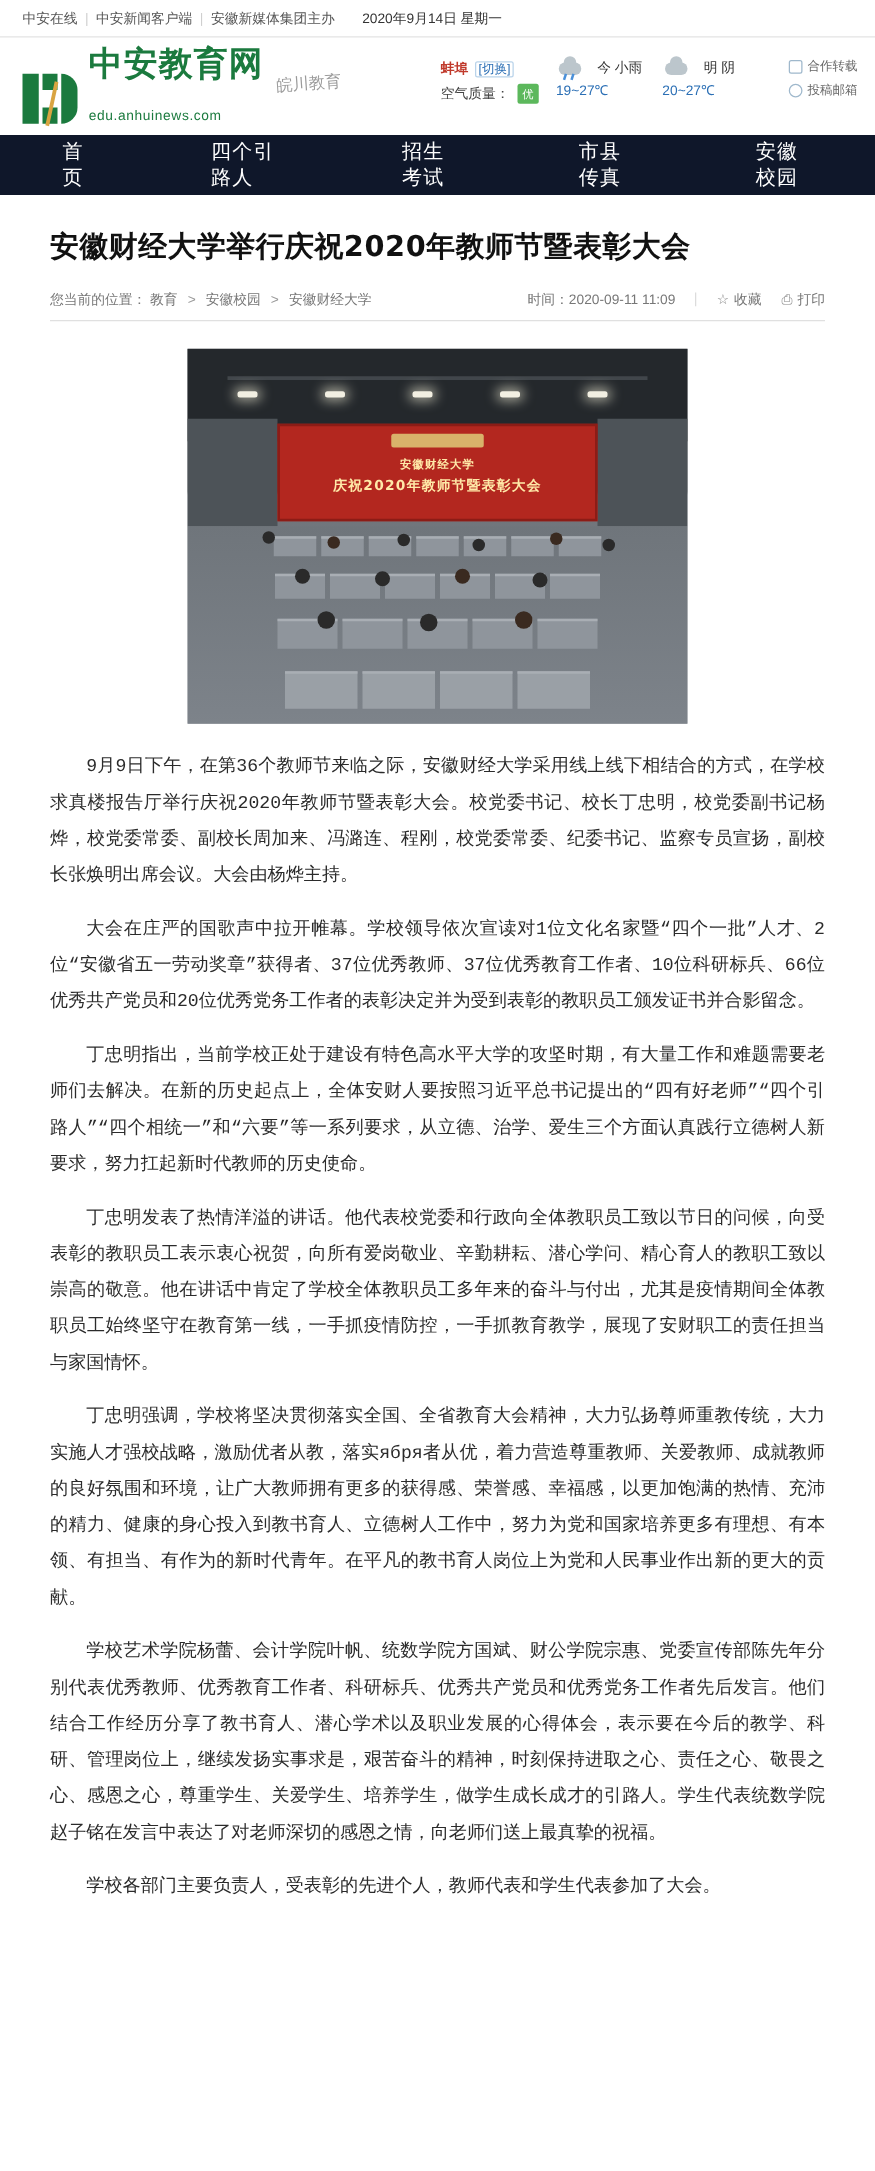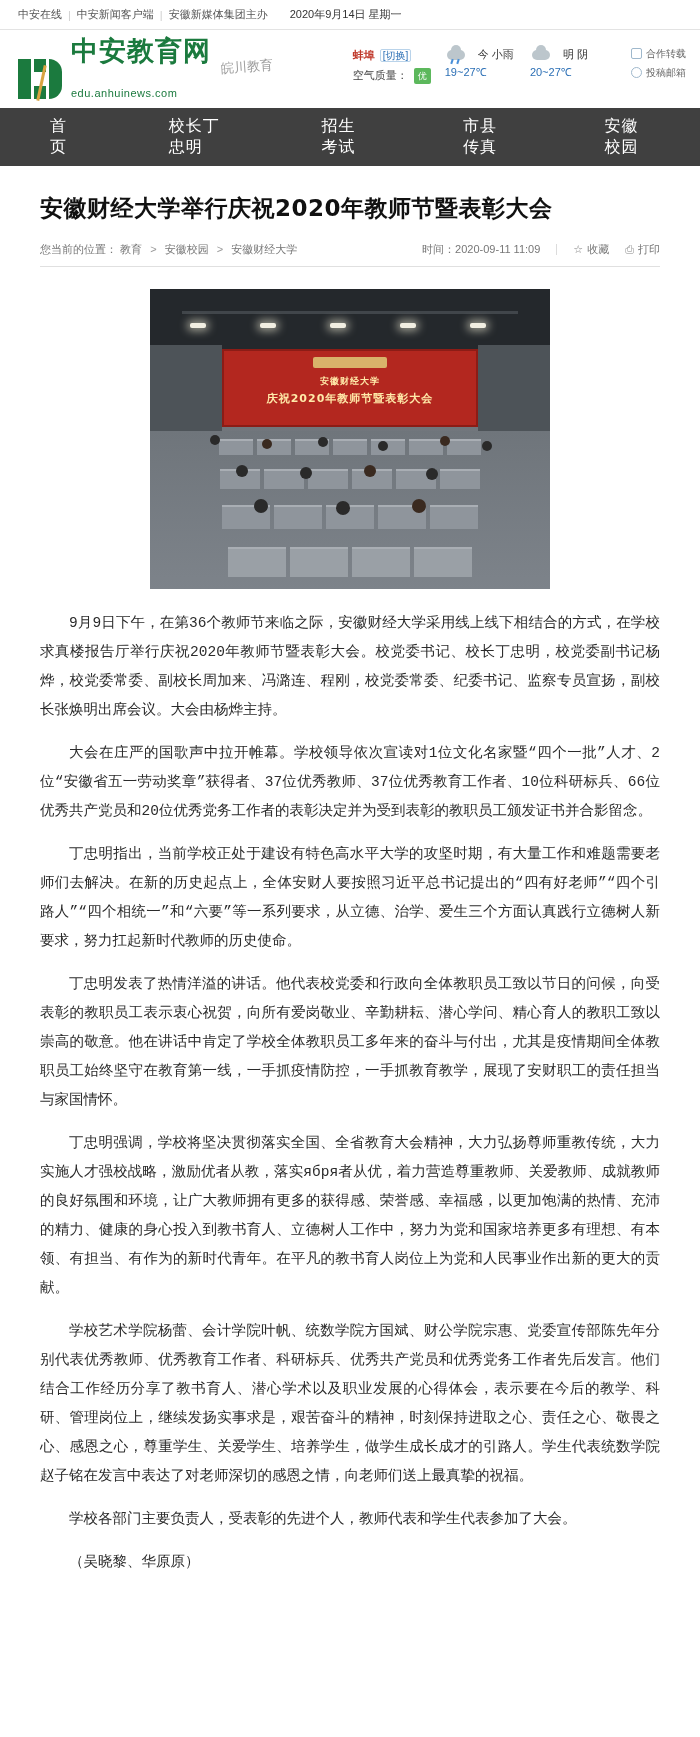--- a/index.html
+++ b/index.html
@@ -125,22 +125,22 @@
   }
   .hdr-right .line { display: flex; align-items: center; }
   .hdr-right .ic {
     display: inline-block; width: 11px; height: 11px; margin-right: 4px;
     border: 1px solid #9fb8cc; border-radius: 2px;
   }
   .hdr-right .ic2 { border-radius: 50%; }
 
   
   .nav {
-    background: #404040;
-    height: 58px;
+    background: #0f172a;
+    height: 48px;
     display: flex;
     align-items: center;
     padding: 0 30px;
     gap: 22px;
   }
   .nav a {
     color: #fff;
     font-size: 16px;
     text-decoration: none;
     padding: 0 20px;
@@ -324,21 +324,21 @@
     </div>
     <div class="line">
       <span class="ic ic2"></span>
       <span>投稿邮箱</span>
     </div>
   </div>
 </div>
 
 <div class="nav">
   <a href="#">首页</a>
-  <a href="#">校长丁忠明</a>
+  <a href="#">四个引路人</a>
   <a href="#">招生考试</a>
   <a href="#">市县传真</a>
   <a href="#">安徽校园</a>
 </div>
 
 <div class="article">
   <h1 class="headline">安徽财经大学举行庆祝2020年教师节暨表彰大会</h1>
 
   <div class="meta">
     <div class="crumbs">
@@ -431,15 +431,14 @@
   </div>
 
   <div class="body-text">
     <p>9月9日下午，在第36个教师节来临之际，安徽财经大学采用线上线下相结合的方式，在学校求真楼报告厅举行庆祝2020年教师节暨表彰大会。校党委书记、校长丁忠明，校党委副书记杨烨，校党委常委、副校长周加来、冯潞连、程刚，校党委常委、纪委书记、监察专员宣扬，副校长张焕明出席会议。大会由杨烨主持。</p>
     <p>大会在庄严的国歌声中拉开帷幕。学校领导依次宣读对1位文化名家暨“四个一批”人才、2位“安徽省五一劳动奖章”获得者、37位优秀教师、37位优秀教育工作者、10位科研标兵、66位优秀共产党员和20位优秀党务工作者的表彰决定并为受到表彰的教职员工颁发证书并合影留念。</p>
     <p>丁忠明指出，当前学校正处于建设有特色高水平大学的攻坚时期，有大量工作和难题需要老师们去解决。在新的历史起点上，全体安财人要按照习近平总书记提出的“四有好老师”“四个引路人”“四个相统一”和“六要”等一系列要求，从立德、治学、爱生三个方面认真践行立德树人新要求，努力扛起新时代教师的历史使命。</p>
     <p>丁忠明发表了热情洋溢的讲话。他代表校党委和行政向全体教职员工致以节日的问候，向受表彰的教职员工表示衷心祝贺，向所有爱岗敬业、辛勤耕耘、潜心学问、精心育人的教职工致以崇高的敬意。他在讲话中肯定了学校全体教职员工多年来的奋斗与付出，尤其是疫情期间全体教职员工始终坚守在教育第一线，一手抓疫情防控，一手抓教育教学，展现了安财职工的责任担当与家国情怀。</p>
     <p>丁忠明强调，学校将坚决贯彻落实全国、全省教育大会精神，大力弘扬尊师重教传统，大力实施人才强校战略，激励优者从教，落实ября者从优，着力营造尊重教师、关爱教师、成就教师的良好氛围和环境，让广大教师拥有更多的获得感、荣誉感、幸福感，以更加饱满的热情、充沛的精力、健康的身心投入到教书育人、立德树人工作中，努力为党和国家培养更多有理想、有本领、有担当、有作为的新时代青年。在平凡的教书育人岗位上为党和人民事业作出新的更大的贡献。</p>
     <p>学校艺术学院杨蕾、会计学院叶帆、统数学院方国斌、财公学院宗惠、党委宣传部陈先年分别代表优秀教师、优秀教育工作者、科研标兵、优秀共产党员和优秀党务工作者先后发言。他们结合工作经历分享了教书育人、潜心学术以及职业发展的心得体会，表示要在今后的教学、科研、管理岗位上，继续发扬实事求是，艰苦奋斗的精神，时刻保持进取之心、责任之心、敬畏之心、感恩之心，尊重学生、关爱学生、培养学生，做学生成长成才的引路人。学生代表统数学院赵子铭在发言中表达了对老师深切的感恩之情，向老师们送上最真挚的祝福。</p>
     <p>学校各部门主要负责人，受表彰的先进个人，教师代表和学生代表参加了大会。</p>
-    <p class="signature">（吴晓黎、华原原）</p>
   </div>
 </div>
 
 </body></html>

